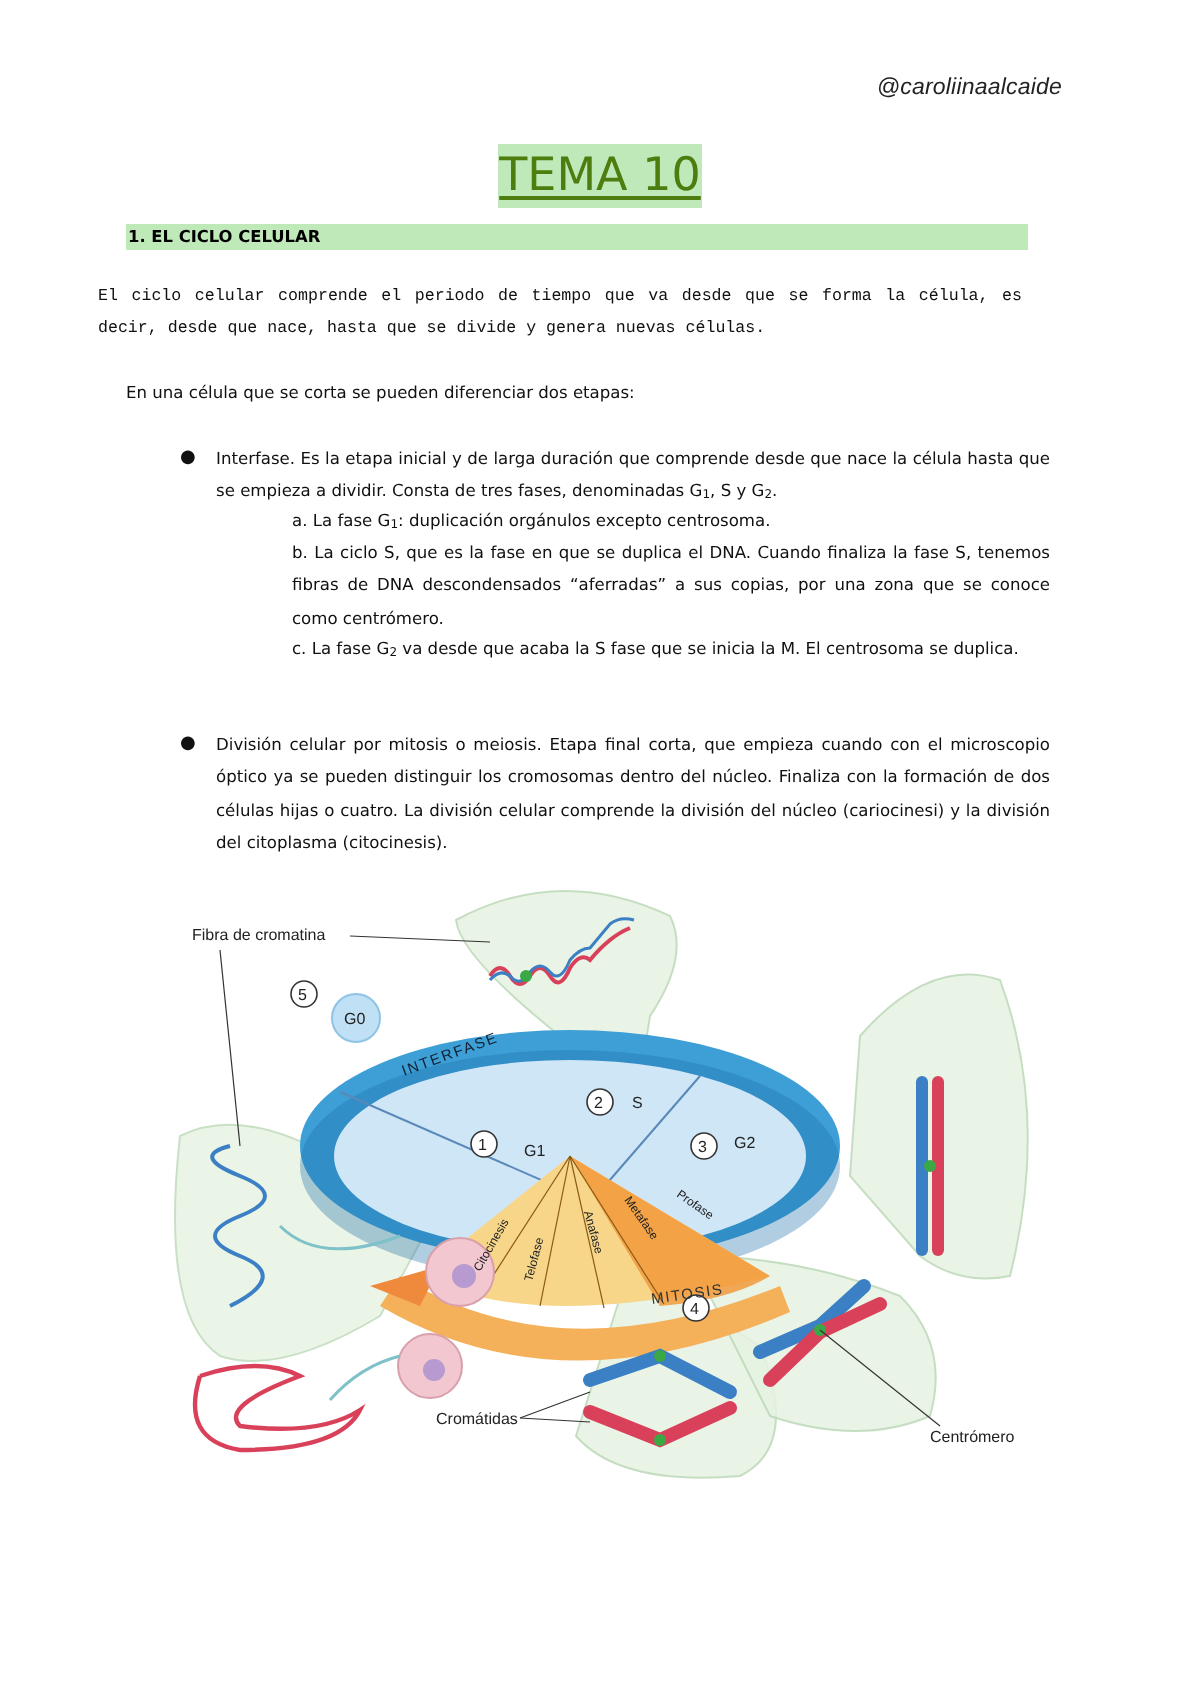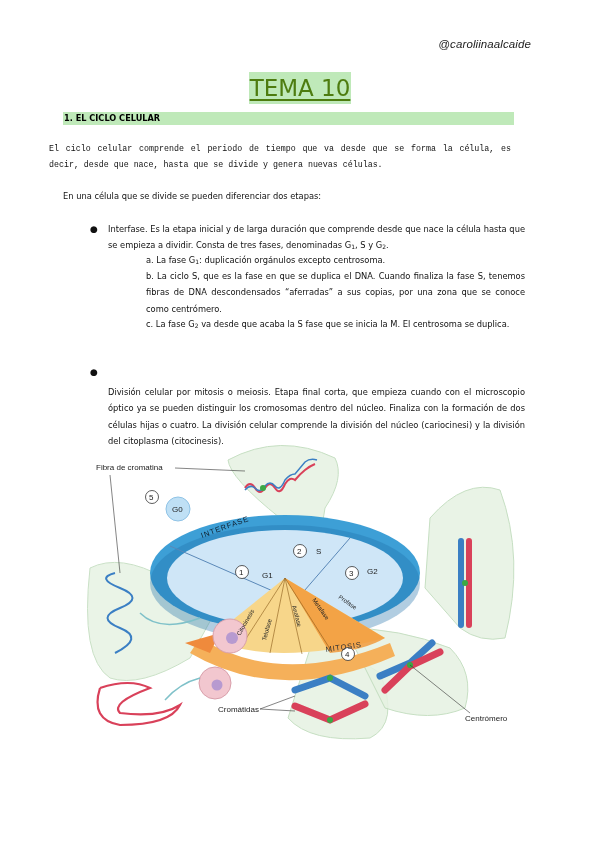--- a/index.html
+++ b/index.html
@@ -10,39 +10,39 @@
   .section { position:absolute; top:112px; left:63px; width:450px; height:13px; background:#bfe9b9; font-family:"DejaVu Sans", sans-serif; font-weight:bold; font-size:8.2px; line-height:13px; padding-left:1px; }
   .txt { position:absolute; font-family:"DejaVu Sans", sans-serif; font-size:8.3px; line-height:16.4px; color:#111; text-align:justify; }
   .p1 { top:141px; left:49px; width:462px;font-family:Liberation Mono, monospace; }
   .p2 { top:188px; left:63px; width:462px; }
   .bullet { position:absolute; left:90px; font-size:9px; }
   .b1 { top:221px; left:108px; width:417px; }
   .sub { left:146px; width:379px; }
   .sa { top:252px; }
   .sb { top:268px; }
   .sc { top:316px; }
-  .b2 { top:364px; left:108px; width:417px;margin-top:20px; }
+  .b2 { top:364px; left:108px; width:417px; }
   b { font-weight:normal; }
   sub { font-size:6px; line-height:0; vertical-align:-1px; }
   .diagram { position:absolute; left:80px; top:438px; width:470px; height:310px; }
   .lbl { font-family:"Liberation Sans", sans-serif; font-size:8px; fill:#222; }
 </style>
 </head>
 <body>
 
 <div class="handle">@caroliinaalcaide</div>
 
 <div class="title-wrap">
   <span class="title">TEMA 10</span>
 </div>
 
 <div class="section">1. EL CICLO CELULAR</div>
 
 <div class="txt p1">El ciclo celular comprende el periodo de tiempo que va desde que se forma la célula, es decir, desde que nace, hasta que se divide y genera nuevas células.</div>
-<div class="txt p2">En una célula que se divide se pueden diferenciar dos etapas:</div>
+<div class="txt p2">En una célula que se corta se pueden diferenciar dos etapas:</div>
 
 <div class="txt bullet" style="top:221px;">●</div>
 <div class="txt b1">
   <b>Interfase.</b><span> Es la etapa inicial y de larga duración que comprende desde que nace la célula hasta que se empieza a dividir. Consta de tres fases, denominadas </span><b><span>G</span><sub>1</sub><span>, </span><span>S</span><span> y </span><span>G</span><sub>2</sub></b><span>.</span>
 </div>
 
 <div class="txt sub sa">
   <span>a. La fase </span><b><span>G</span><sub>1</sub></b><span>: duplicación orgánulos excepto centrosoma.</span>
 </div>
 <div class="txt sub sb">

